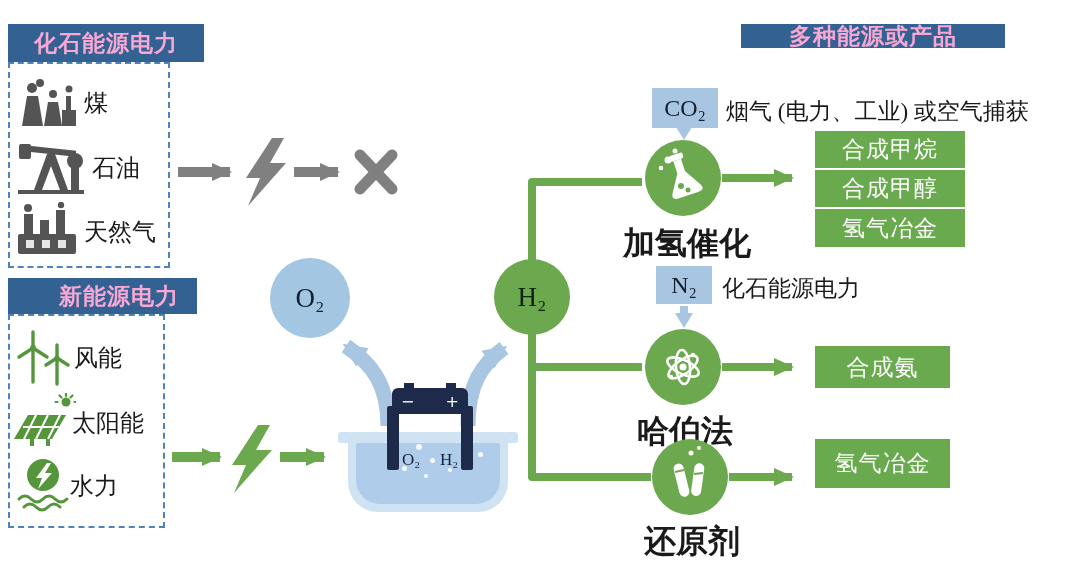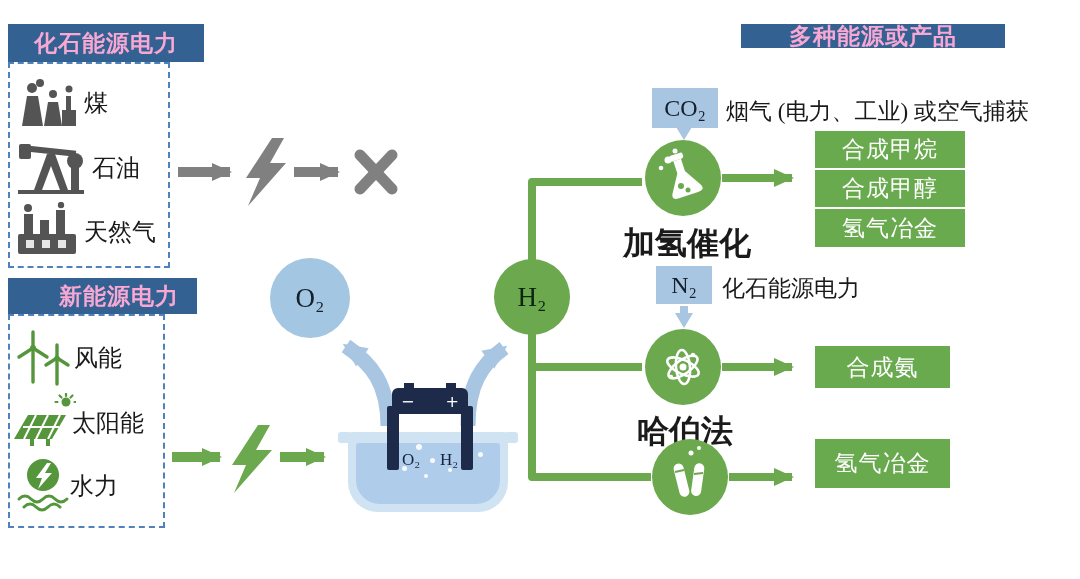--- a/index.html
+++ b/index.html
@@ -315,18 +315,19 @@
           </g>
       </g>
       <g stroke="#6ba84e" stroke-width="2">
         <line x1="-15" y1="-5" x2="-6" y2="-7"></line>
         <line x1="4" y1="-3" x2="13" y2="-4"></line>
       </g>
       <circle cx="1" cy="-24" r="2.5" fill="#ffffff"></circle>
       <circle cx="9" cy="-29" r="2" fill="#ffffff"></circle>
     </svg>
   </div>
+  <div class="proc-label" style="left:644px;top:520px;width:92px;">还原剂</div>
 
   <div class="product-box" style="left:815px;top:439px;width:135px;height:49px;">
     <span>氢气冶金</span>
   </div>
 
 </div>
 
 </body></html>

